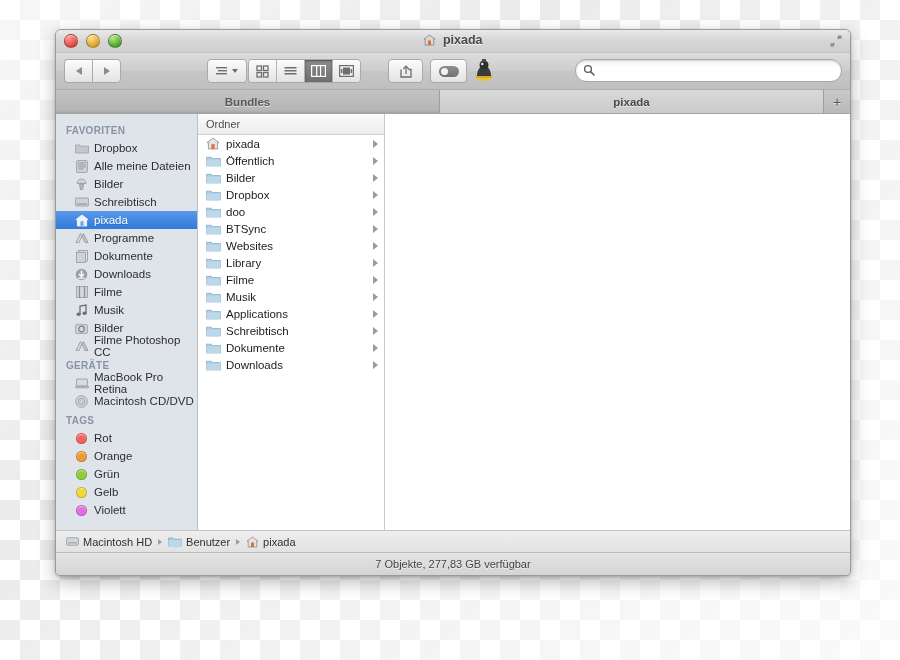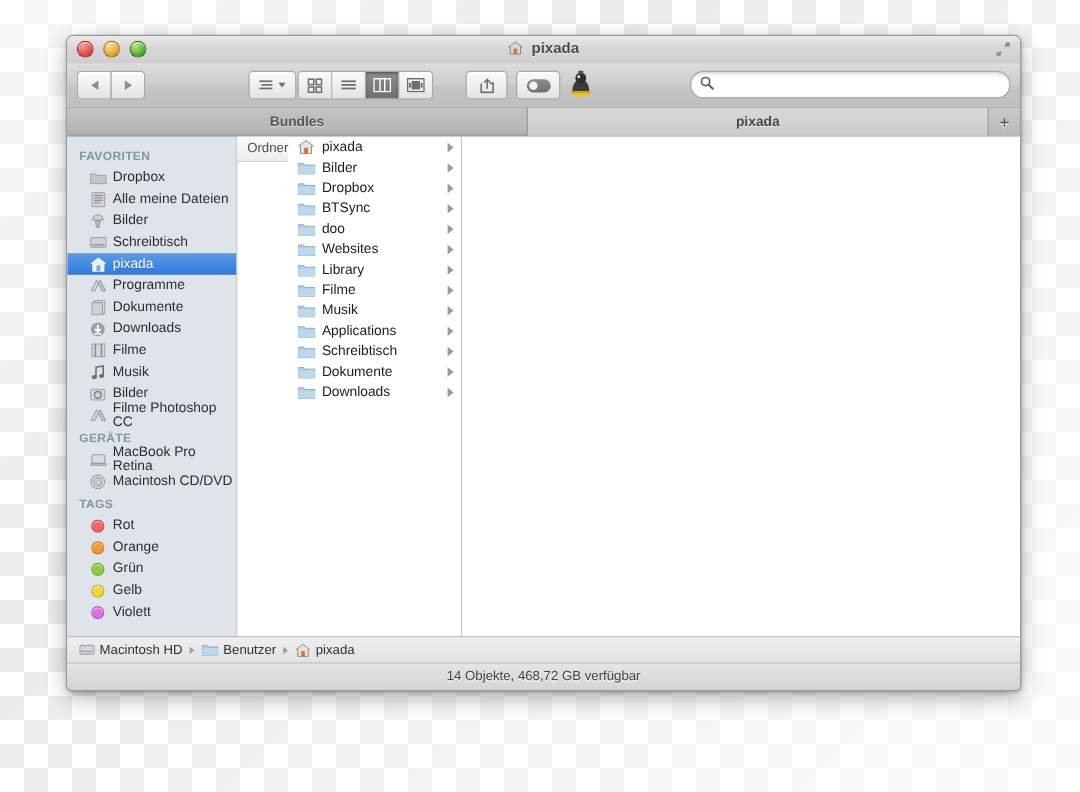--- a/index.html
+++ b/index.html
@@ -232,21 +232,21 @@
     text-shadow: 0 1px 0 rgba(0,0,0,0.22);
   }
   .sb-ico { width: 15px; height: 14px; margin-right: 5px; flex: none; display: flex; align-items: center; justify-content: center; }
   .dot { width: 9px; height: 9px; border-radius: 50%; border: 1px solid rgba(0,0,0,0.18); box-shadow: inset 0 1px 1px rgba(255,255,255,0.55); }
 
   
   .columns { flex: 1; display: flex; background: #ffffff; min-width: 0; }
   .col-first {
     width: 186px; flex: none;
     border-right: 1px solid #c9c9c9;
-    display: flex; flex-direction: row;
+    display: flex; flex-direction: column;
     background: #ffffff;
   }
   .col-head {
     height: 20px; flex: none;
     background: linear-gradient(to bottom, #fbfbfb, #ededed);
     border-bottom: 1px solid #d2d2d2;
     display: flex; align-items: center;
     padding-left: 8px;
     font-size: 11px; color: #4d4d4d;
   }
@@ -619,20 +619,30 @@
             <span class="file-ico">
               <svg width="14" height="13" viewBox="0 0 14 13">
                   <path d="M7 1 L13 5.6 L11.6 5.6 L11.6 12 L2.4 12 L2.4 5.6 L1 5.6 Z" fill="#e3e3e3" stroke="#7f7f7f" stroke-width="0.7"></path>
                   <rect x="5.4" y="7.2" width="3.2" height="4.8" fill="#d4733a"></rect>
                 </svg>
             </span>
             <span class="file-name">pixada</span>
             <span class="disclosure"></span>
           </div>
 
+          <div class="file-row">
+            <span class="file-ico">
+              <svg width="15" height="12" viewBox="0 0 15 12">
+                  <path d="M0.5 2.2 L5.2 2.2 L6.3 3.6 L14.5 3.6 L14.5 11 L0.5 11 Z" fill="#a9cde4" stroke="#7ea9c4" stroke-width="0.7"></path>
+                  <path d="M0.5 4.4 L14.5 4.4 L14.5 11 L0.5 11 Z" fill="#bcd9ec"></path>
+                </svg>
+            </span>
+            <span class="file-name">Öffentlich</span>
+            <span class="disclosure"></span>
+          </div>
 
           <div class="file-row">
             <span class="file-ico">
               <svg width="15" height="12" viewBox="0 0 15 12">
                   <path d="M0.5 2.2 L5.2 2.2 L6.3 3.6 L14.5 3.6 L14.5 11 L0.5 11 Z" fill="#a9cde4" stroke="#7ea9c4" stroke-width="0.7"></path>
                   <path d="M0.5 4.4 L14.5 4.4 L14.5 11 L0.5 11 Z" fill="#bcd9ec"></path>
                 </svg>
             </span>
             <span class="file-name">Bilder</span>
             <span class="disclosure"></span>
@@ -649,32 +659,32 @@
             <span class="disclosure"></span>
           </div>
 
           <div class="file-row">
             <span class="file-ico">
               <svg width="15" height="12" viewBox="0 0 15 12">
                   <path d="M0.5 2.2 L5.2 2.2 L6.3 3.6 L14.5 3.6 L14.5 11 L0.5 11 Z" fill="#a9cde4" stroke="#7ea9c4" stroke-width="0.7"></path>
                   <path d="M0.5 4.4 L14.5 4.4 L14.5 11 L0.5 11 Z" fill="#bcd9ec"></path>
                 </svg>
             </span>
+            <span class="file-name">doo</span>
+            <span class="disclosure"></span>
+          </div>
+
+          <div class="file-row">
+            <span class="file-ico">
+              <svg width="15" height="12" viewBox="0 0 15 12">
+                  <path d="M0.5 2.2 L5.2 2.2 L6.3 3.6 L14.5 3.6 L14.5 11 L0.5 11 Z" fill="#a9cde4" stroke="#7ea9c4" stroke-width="0.7"></path>
+                  <path d="M0.5 4.4 L14.5 4.4 L14.5 11 L0.5 11 Z" fill="#bcd9ec"></path>
+                </svg>
+            </span>
             <span class="file-name">BTSync</span>
-            <span class="disclosure"></span>
-          </div>
-
-          <div class="file-row">
-            <span class="file-ico">
-              <svg width="15" height="12" viewBox="0 0 15 12">
-                  <path d="M0.5 2.2 L5.2 2.2 L6.3 3.6 L14.5 3.6 L14.5 11 L0.5 11 Z" fill="#a9cde4" stroke="#7ea9c4" stroke-width="0.7"></path>
-                  <path d="M0.5 4.4 L14.5 4.4 L14.5 11 L0.5 11 Z" fill="#bcd9ec"></path>
-                </svg>
-            </span>
-            <span class="file-name">doo</span>
             <span class="disclosure"></span>
           </div>
 
           <div class="file-row">
             <span class="file-ico">
               <svg width="15" height="12" viewBox="0 0 15 12">
                   <path d="M0.5 2.2 L5.2 2.2 L6.3 3.6 L14.5 3.6 L14.5 11 L0.5 11 Z" fill="#a9cde4" stroke="#7ea9c4" stroke-width="0.7"></path>
                   <path d="M0.5 4.4 L14.5 4.4 L14.5 11 L0.5 11 Z" fill="#bcd9ec"></path>
                 </svg>
             </span>
@@ -791,16 +801,16 @@
         <svg width="13" height="12" viewBox="0 0 13 12">
             <path d="M6.5 1 L12 5.2 L10.8 5.2 L10.8 11 L2.2 11 L2.2 5.2 L1 5.2 Z" fill="#e3e3e3" stroke="#7f7f7f" stroke-width="0.7"></path>
             <rect x="5" y="6.5" width="3" height="4.5" fill="#d4733a"></rect>
           </svg>
       </span>
       <span>pixada</span>
     </span>
   </div>
 
   <div class="statusbar">
-    <span>14 Objekte, 468,72 GB verfügbar</span>
+    <span>7 Objekte, 277,83 GB verfügbar</span>
   </div>
 
 </div>
 
 </body></html>

